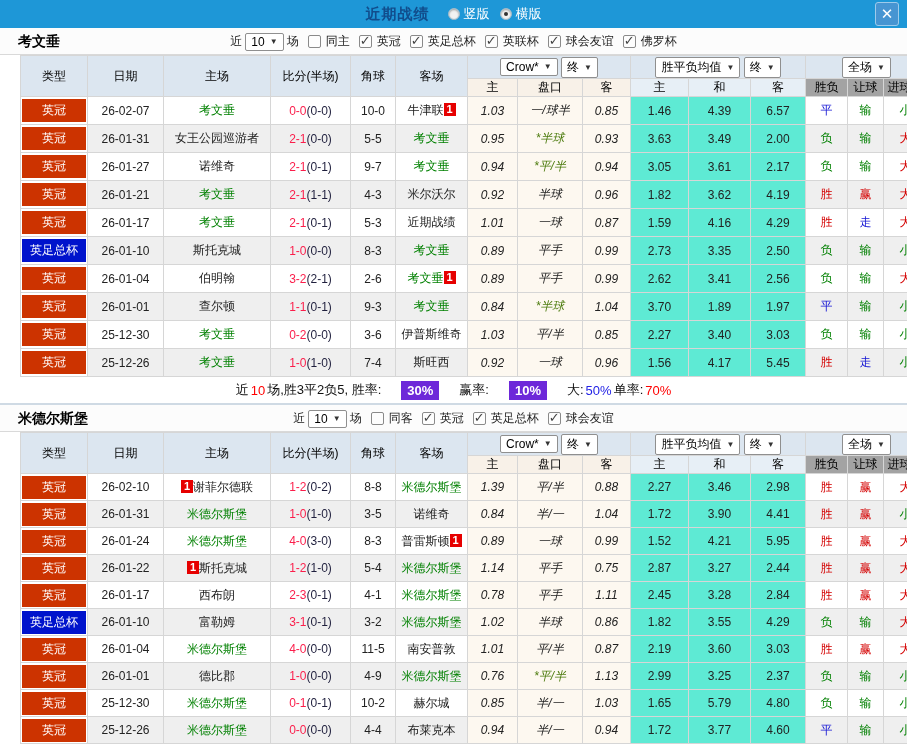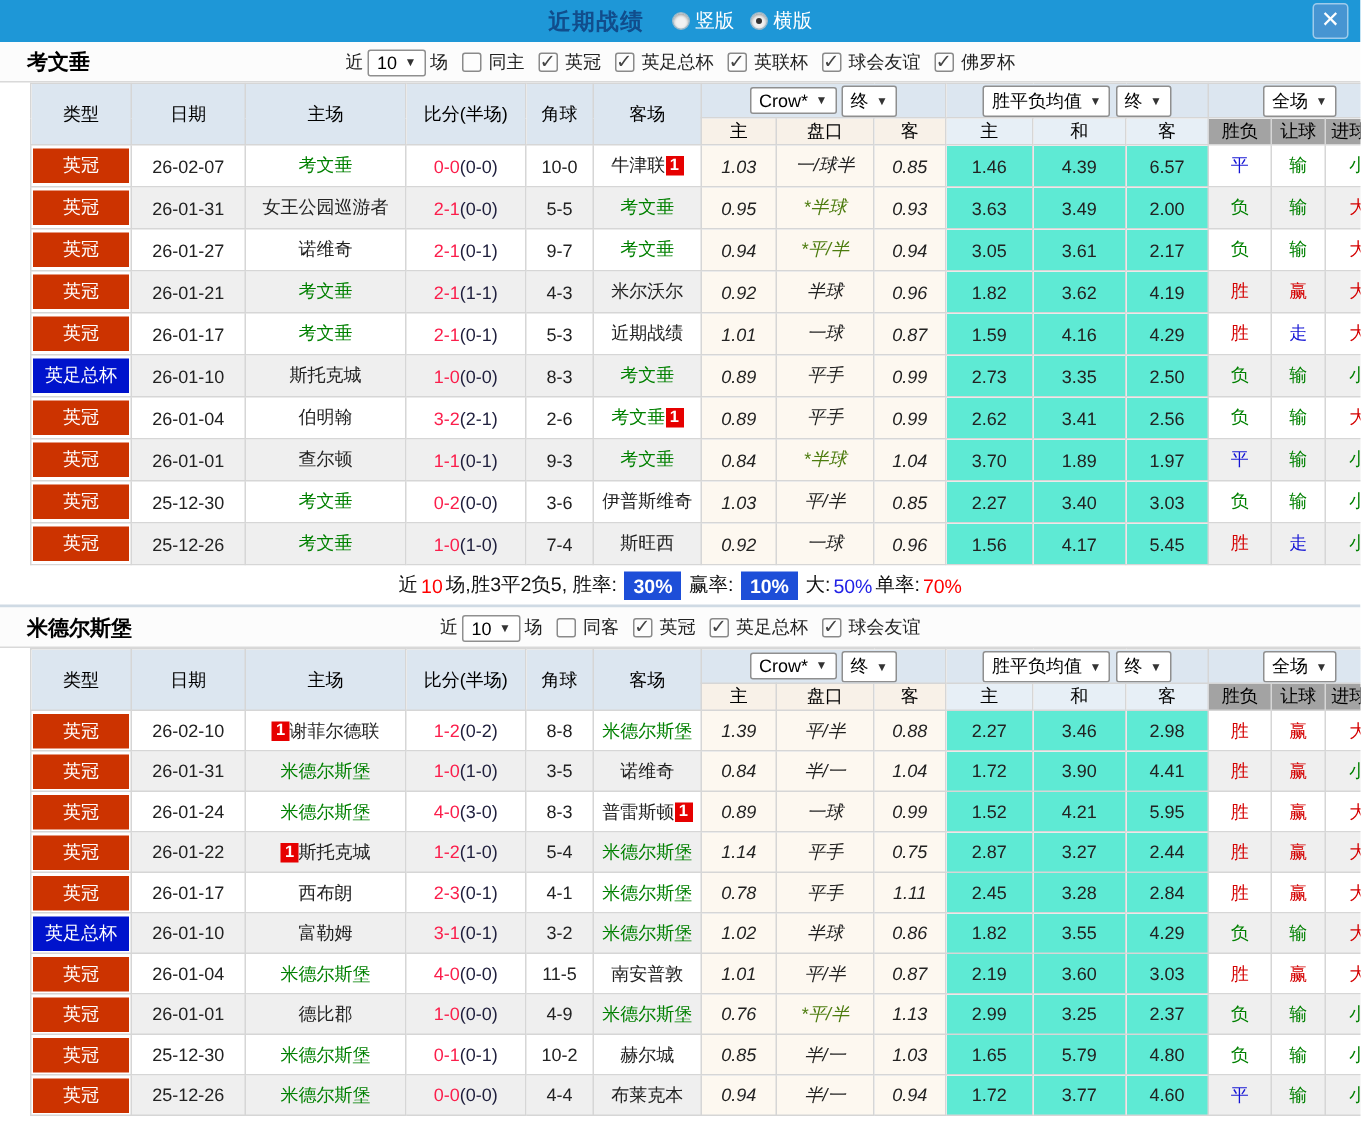--- a/index.html
+++ b/index.html
@@ -41,21 +41,21 @@
   td.type { padding:1px; }
   td.type .league { display:flex; align-items:center; justify-content:center; height:100%; min-height:23px; color:#fff; font-size:12px; }
   .t-green { color:#008000; }
   .score-ft { color:#fb1e4b; }
   .score-ht { color:#1f1f3d; }
   .hcp-red { color:#4d7c0f; }
   .c-r { color:#d40000; } .c-b { color:#1414d4; } .c-g { color:#008000; }
   .badge { display:inline-block; background:#e60000; color:#fff; font-size:11px; line-height:13px; width:12px; height:13px; font-weight:bold; vertical-align:1px; }
   
   .summary { height:28px; display:flex; align-items:center; justify-content:center; gap:2px; font-size:13px; color:#111; border-bottom:2px solid #cfdae4; background:#fff; }
-  .summary .box { background:#1d4ed8; color:#fff; font-weight:bold; padding:2px 6px; margin:0 3px; }
+  .summary .box { background:#6d28d9; color:#fff; font-weight:bold; padding:2px 6px; margin:0 18px; }
   .sum-red { color:#f00; } .sum-blue { color:#2222e6; }
 </style>
 </head>
 <body>
 
 <div class="topbar">
   <span class="title">近期战绩</span>
   <span class="radio-group" id="radio-group">
       <span class="radio"></span>
       <span>竖版</span>

